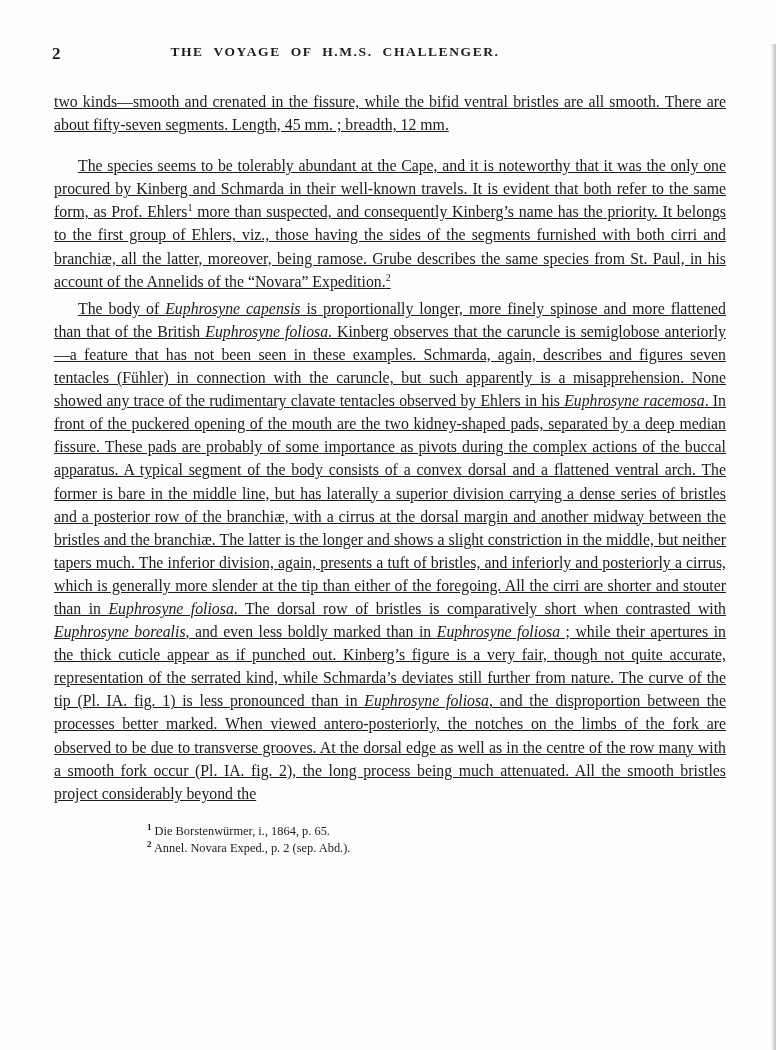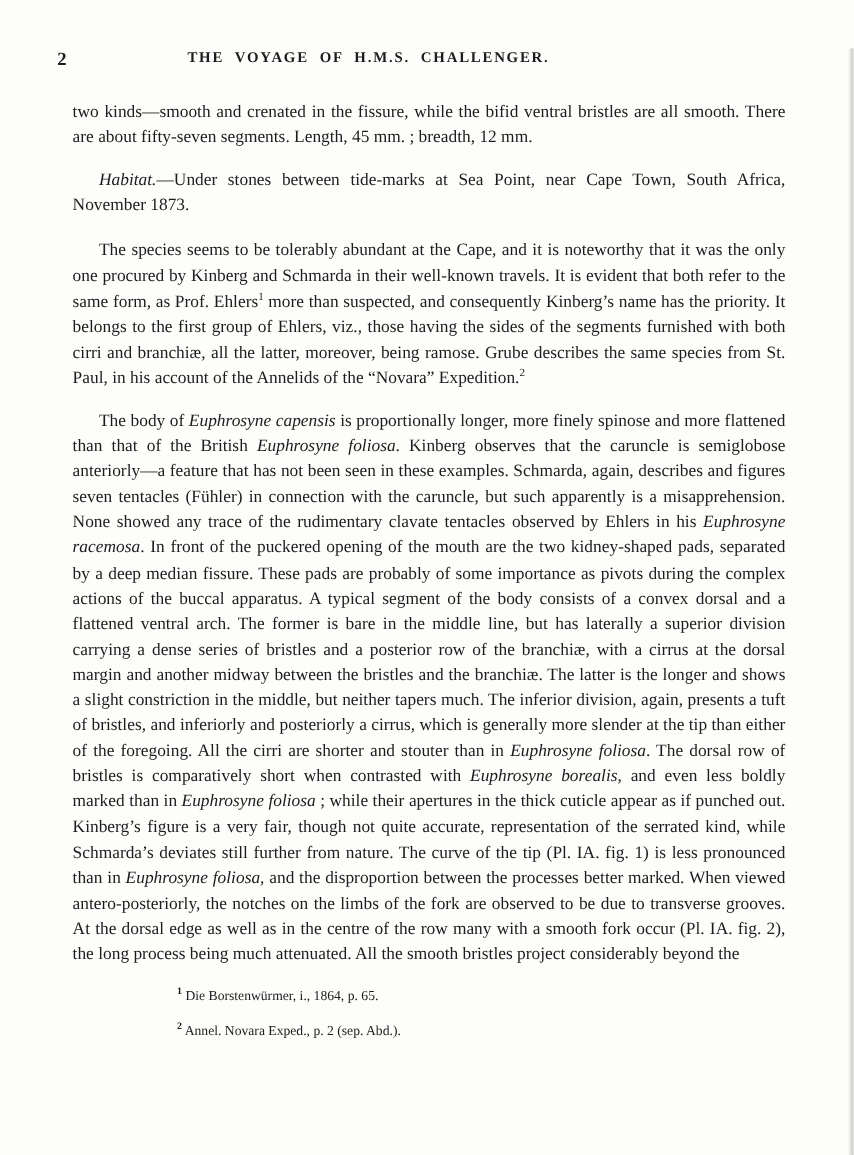--- a/index.html
+++ b/index.html
@@ -51,21 +51,22 @@
     transform: translateX(-55px);
     white-space: nowrap;
   }
   .body-text {
     margin: 24px 46px 0 50px;
     text-align: justify;
     font-size: 15.8px;
     line-height: 23.1px;
   }
   .para {
-    margin: 16px;
+    margin: 4px;
+    text-decoration: underline;
   }
   .para.indent {
     text-indent: 24px;
   }
   .para.gap {
     margin-top: 18px;
   }
   .para i {
     font-style: italic;
   }
@@ -73,21 +74,21 @@
     font-size: 10px;
     line-height: 0;
     vertical-align: super;
   }
   .footnotes {
     margin: 18px 46px 0 147px;
     font-size: 12.4px;
     line-height: 17.5px;
   }
   .footnote {
-    margin: 14px;
+    margin: 0;
   }
   .fn-marker {
     font-size: 9px;
     line-height: 0;
     vertical-align: super;
     font-weight: bold;
   }
 </style>
 </head>
 <body>
@@ -95,21 +96,20 @@
 <div class="page">
   <div class="scan-edge"></div>
 
   <div class="running-head">
     <span class="page-num">2</span>
     <span class="head-title">THE VOYAGE OF H.M.S. CHALLENGER.</span>
   </div>
 
   <div class="body-text">
       <p class="para"><span>two kinds—smooth and crenated in the fissure, while the bifid ventral bristles are all smooth.  There are about fifty-seven segments.  Length, 45 mm. ; breadth, 12 mm.</span></p>
-      <p class="para indent"><i>Habitat.</i><span>—Under stones between tide-marks at Sea Point, near Cape Town, South Africa, November 1873.</span></p>
       <p class="para indent gap"><span>The species seems to be tolerably abundant at the Cape, and it is noteworthy that it was the only one procured by Kinberg and Schmarda in their well-known travels.  It is evident that both refer to the same form, as Prof. Ehlers</span><sup>1</sup><span> more than suspected, and consequently Kinberg’s name has the priority.  It belongs to the first group of Ehlers, viz., those having the sides of the segments furnished with both cirri and branchiæ, all the latter, moreover, being ramose.  Grube describes the same species from St. Paul, in his account of the Annelids of the “Novara” Expedition.</span><sup>2</sup></p>
       <p class="para indent"><span>The body of </span><i>Euphrosyne capensis</i><span> is proportionally longer, more finely spinose and more flattened than that of the British </span><i>Euphrosyne foliosa</i><span>.  Kinberg observes that the caruncle is semiglobose anteriorly—a feature that has not been seen in these examples.  Schmarda, again, describes and figures seven tentacles (Fühler) in connection with the caruncle, but such apparently is a misapprehension.  None showed any trace of the rudimentary clavate tentacles observed by Ehlers in his </span><i>Euphrosyne racemosa</i><span>.  In front of the puckered opening of the mouth are the two kidney-shaped pads, separated by a deep median fissure.  These pads are probably of some importance as pivots during the complex actions of the buccal apparatus.  A typical segment of the body consists of a convex dorsal and a flattened ventral arch.  The former is bare in the middle line, but has laterally a superior division carrying a dense series of bristles and a posterior row of the branchiæ, with a cirrus at the dorsal margin and another midway between the bristles and the branchiæ.  The latter is the longer and shows a slight constriction in the middle, but neither tapers much.  The inferior division, again, presents a tuft of bristles, and inferiorly and posteriorly a cirrus, which is generally more slender at the tip than either of the foregoing.  All the cirri are shorter and stouter than in </span><i>Euphrosyne foliosa</i><span>.  The dorsal row of bristles is comparatively short when contrasted with </span><i>Euphrosyne borealis</i><span>, and even less boldly marked than in </span><i>Euphrosyne foliosa</i><span> ; while their apertures in the thick cuticle appear as if punched out.  Kinberg’s figure is a very fair, though not quite accurate, representation of the serrated kind, while Schmarda’s deviates still further from nature.  The curve of the tip (Pl. IA. fig. 1) is less pronounced than in </span><i>Euphrosyne foliosa</i><span>, and the disproportion between the processes better marked.  When viewed antero-posteriorly, the notches on the limbs of the fork are observed to be due to transverse grooves.  At the dorsal edge as well as in the centre of the row many with a smooth fork occur (Pl. IA. fig. 2), the long process being much attenuated.  All the smooth bristles project considerably beyond the</span></p>
     </div>
 
   <div class="footnotes">
       <div class="footnote"><sup class="fn-marker">1</sup><span> Die Borstenwürmer, i., 1864, p. 65.</span></div>
       <div class="footnote"><sup class="fn-marker">2</sup><span> Annel. Novara Exped., p. 2 (sep. Abd.).</span></div>
     </div>
 </div>
 

